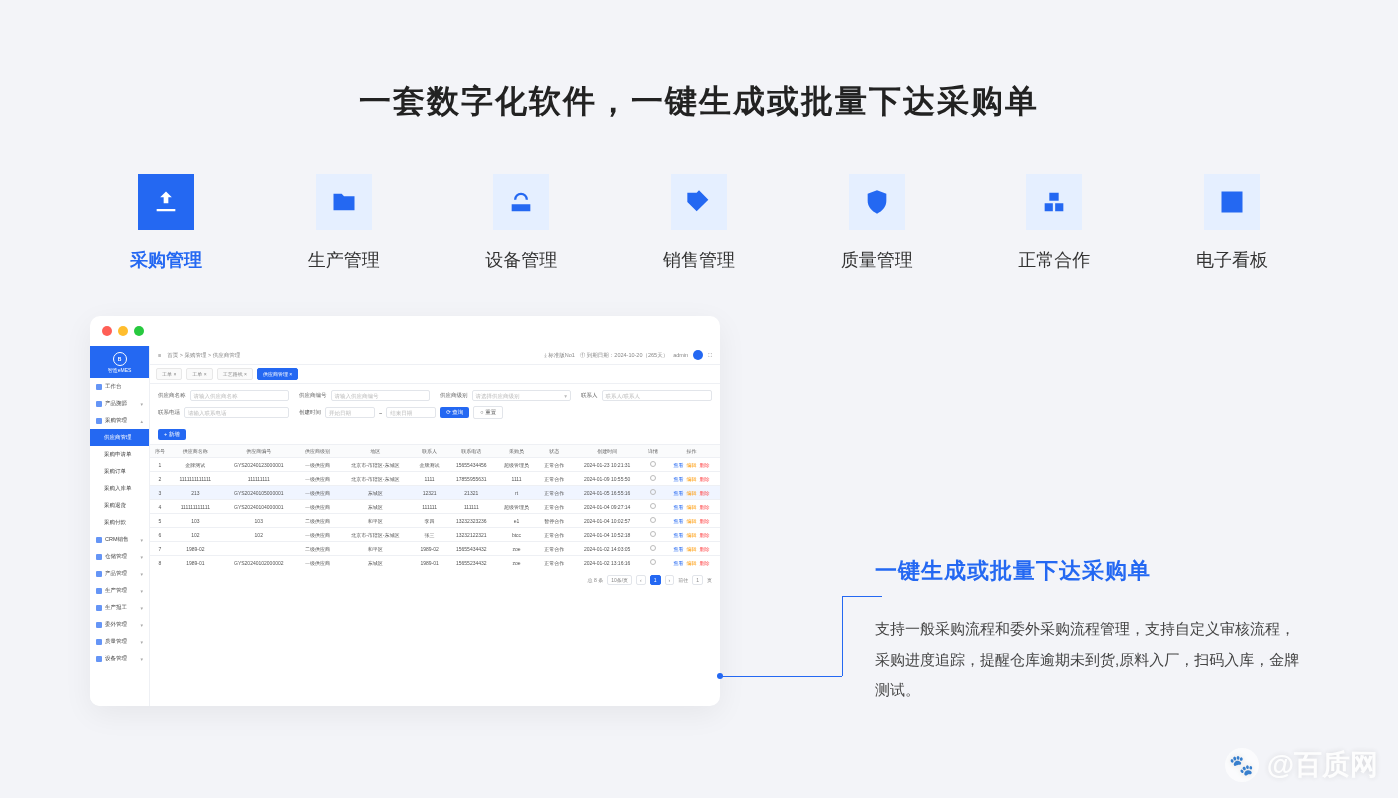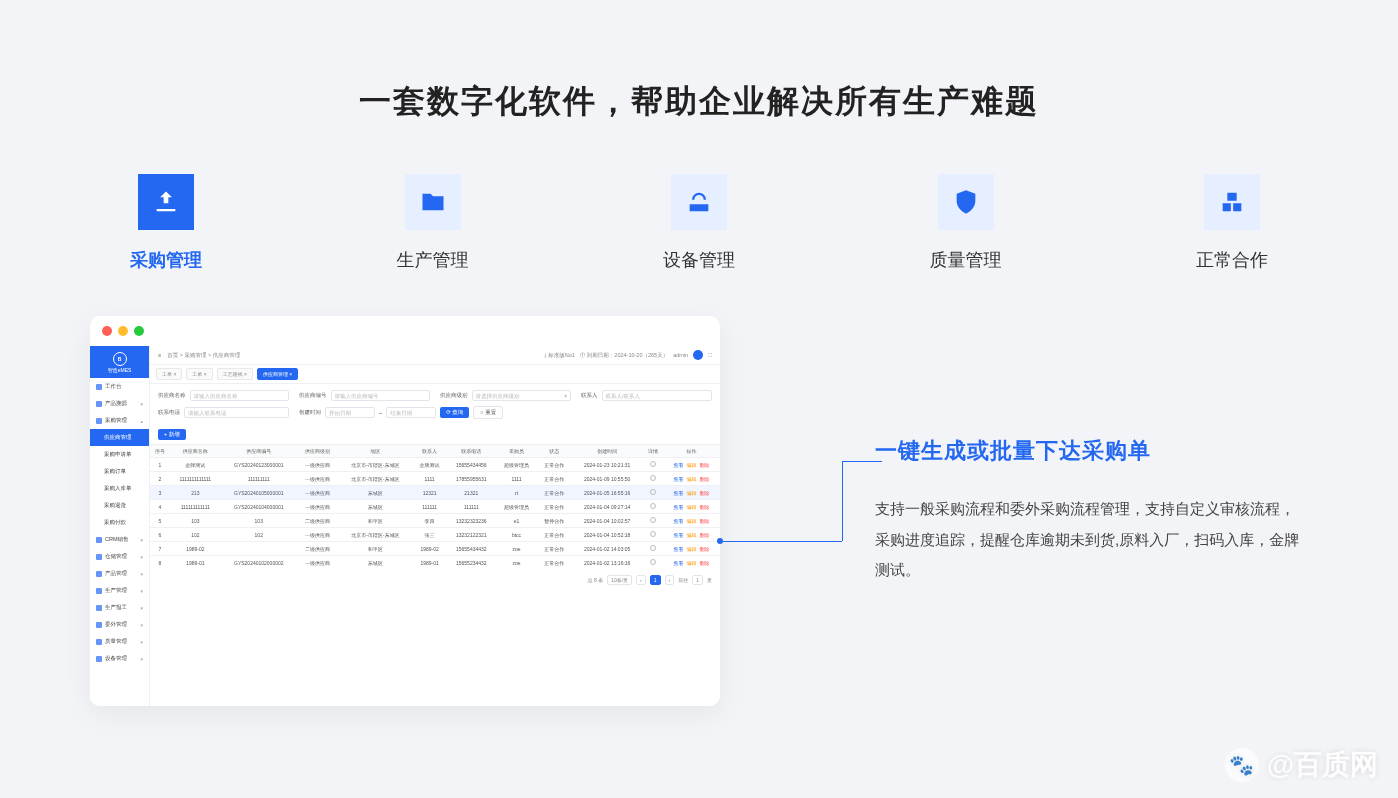--- a/index.html
+++ b/index.html
@@ -6,21 +6,21 @@
   body { font-family: -apple-system, "PingFang SC", "Microsoft YaHei", sans-serif; background: #f3f4f8; width: 1398px; height: 798px; overflow: hidden; position: relative; }
   .page-title { text-align: center; font-size: 32px; font-weight: 700; color: #222; padding: 80px 0 50px; letter-spacing: 2px; }
   .tabs { display: flex; justify-content: space-between; padding: 0 130px; margin-bottom: 44px; }
   .tab { display: flex; flex-direction: column; align-items: center; cursor: pointer; }
   .tab-icon { width: 56px; height: 56px; background: #e5efff; display: flex; align-items: center; justify-content: center; margin-bottom: 18px; }
   .tab-icon svg { width: 28px; height: 28px; fill: #2468f2; }
   .tab.active .tab-icon { background: #2468f2; }
   .tab.active .tab-icon svg { fill: #fff; }
   .tab-label { font-size: 18px; color: #333; font-weight: 500; }
   .tab.active .tab-label { color: #2468f2; font-weight: 600; }
-  .content-row { display: flex; align-items: center; padding: 0 90px; }
+  .content-row { display: flex; align-items: flex-end; padding: 0 90px; }
   .app-card { width: 630px; background: #fff; border-radius: 10px; box-shadow: 0 8px 30px rgba(0,0,0,0.06); overflow: hidden; font-size: 6px; color: #555; }
   .mac-dots { display: flex; gap: 6px; padding: 10px 12px; }
   .dot { width: 10px; height: 10px; border-radius: 50%; }
   .dot.r { background: #ff5f56; } .dot.y { background: #ffbd2e; } .dot.g { background: #27c93f; }
   .app-body { display: flex; height: 360px; }
   .app-sidebar { width: 60px; background: #fff; border-right: 1px solid #eef0f4; display: flex; flex-direction: column; font-size: 5.5px; }
   .app-logo { background: #2468f2; height: 32px; display:flex; flex-direction:column; align-items:center; justify-content:center; color:#fff; font-size:5px; gap:1px; }
   .app-logo .circ { width:14px; height:14px; border:1.5px solid #fff; border-radius:50%; display:flex; align-items:center; justify-content:center; font-weight:700; }
   .nav-group { }
   .nav-item { padding: 5px 6px; display: flex; align-items:center; gap:3px; position:relative; color:#444; }
@@ -60,21 +60,21 @@
   .connector .dot-end { position:absolute; left:-3px; top:87px; width:6px; height:6px; background:#2468f2; border-radius:50%; }
   .desc { flex:1; padding-top:0; }
   .desc-title { color:#2468f2; font-size:22px; font-weight:700; margin-bottom:28px; letter-spacing:1px; }
   .desc-text { font-size:15px; color:#444; line-height:2.05; }
   .watermark { position:absolute; right:20px; bottom:14px; display:flex; align-items:center; gap:8px; color:#fff; font-size:28px; font-weight:600; text-shadow:0 0 6px rgba(0,0,0,0.15); opacity:0.85; pointer-events:none; }
   .watermark .paw { width:34px; height:34px; border-radius:50%; background:rgba(255,255,255,0.8); display:flex; align-items:center; justify-content:center; font-size:20px; color:#bbb; }
 </style>
 </head>
 <body>
 
-<h1 class="page-title">一套数字化软件，帮助企业解决所有生产难题</h1>
+<h1 class="page-title">一套数字化软件，一键生成或批量下达采购单</h1>
 
 <div class="tabs">
   <div class="tab active">
     <div class="tab-icon">
         <svg viewBox="0 0 24 24">
           <path d="M4 18h16v2H4zm8-15l-5 5h3v5h4V8h3z"></path>
         </svg>
       </div>
     <div class="tab-label">采购管理</div>
   </div>
@@ -90,32 +90,48 @@
     <div class="tab-icon">
         <svg viewBox="0 0 24 24">
           <path d="M4 14h16v6H4zm8-10a6 6 0 0 1 6 6h-2a4 4 0 0 0-8 0H6a6 6 0 0 1 6-6z"></path>
         </svg>
       </div>
     <div class="tab-label">设备管理</div>
   </div>
   <div class="tab">
     <div class="tab-icon">
         <svg viewBox="0 0 24 24">
+          <path d="M12 2l8 8-10 10-8-8V4h8z"></path>
+        </svg>
+      </div>
+    <div class="tab-label">销售管理</div>
+  </div>
+  <div class="tab">
+    <div class="tab-icon">
+        <svg viewBox="0 0 24 24">
           <path d="M12 2l8 3v6c0 5-3.5 9-8 11-4.5-2-8-6-8-11V5z"></path>
         </svg>
       </div>
     <div class="tab-label">质量管理</div>
   </div>
   <div class="tab">
     <div class="tab-icon">
         <svg viewBox="0 0 24 24">
           <path d="M4 13h7v7H4zm9 0h7v7h-7zM8 4h8v7H8z"></path>
         </svg>
       </div>
     <div class="tab-label">正常合作</div>
+  </div>
+  <div class="tab">
+    <div class="tab-icon">
+        <svg viewBox="0 0 24 24">
+          <path d="M3 3h18v18H3zm3 12l4-4 3 3 5-5v8H6z"></path>
+        </svg>
+      </div>
+    <div class="tab-label">电子看板</div>
   </div>
 </div>
 
 <div class="content-row">
   <div class="app-card">
     <div class="mac-dots">
       <div class="dot r"></div>
       <div class="dot y"></div>
       <div class="dot g"></div>
     </div>

